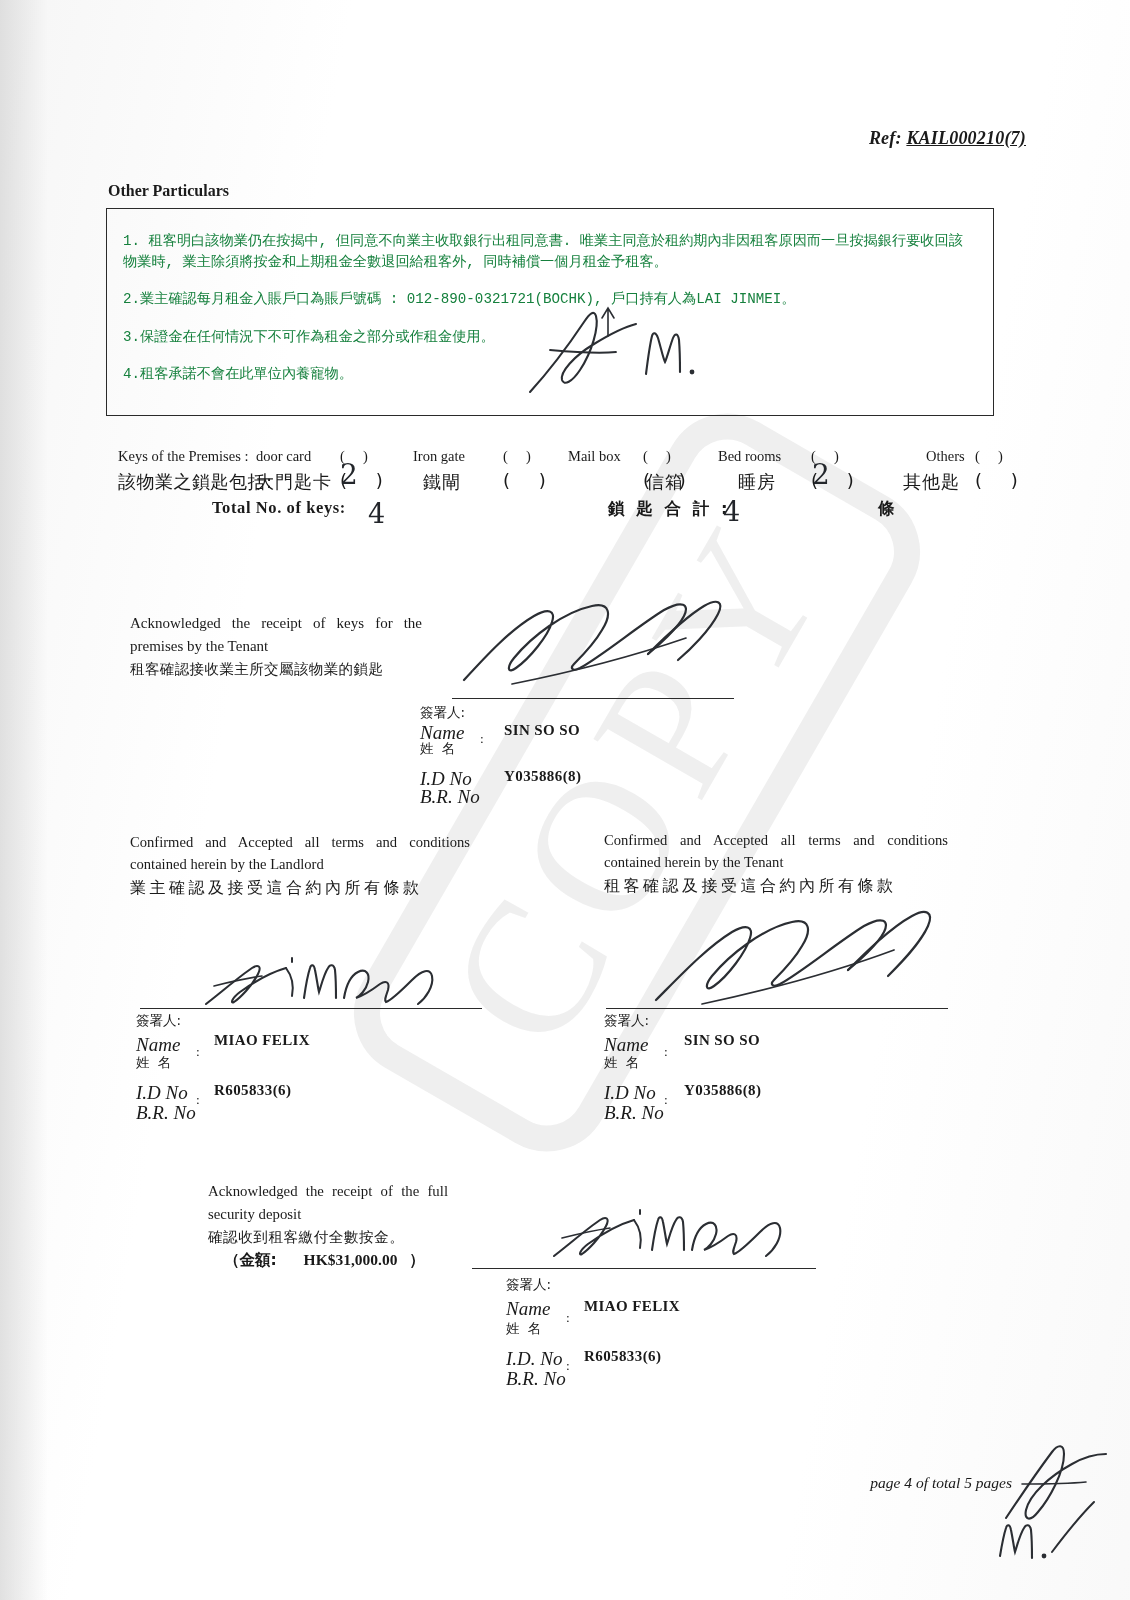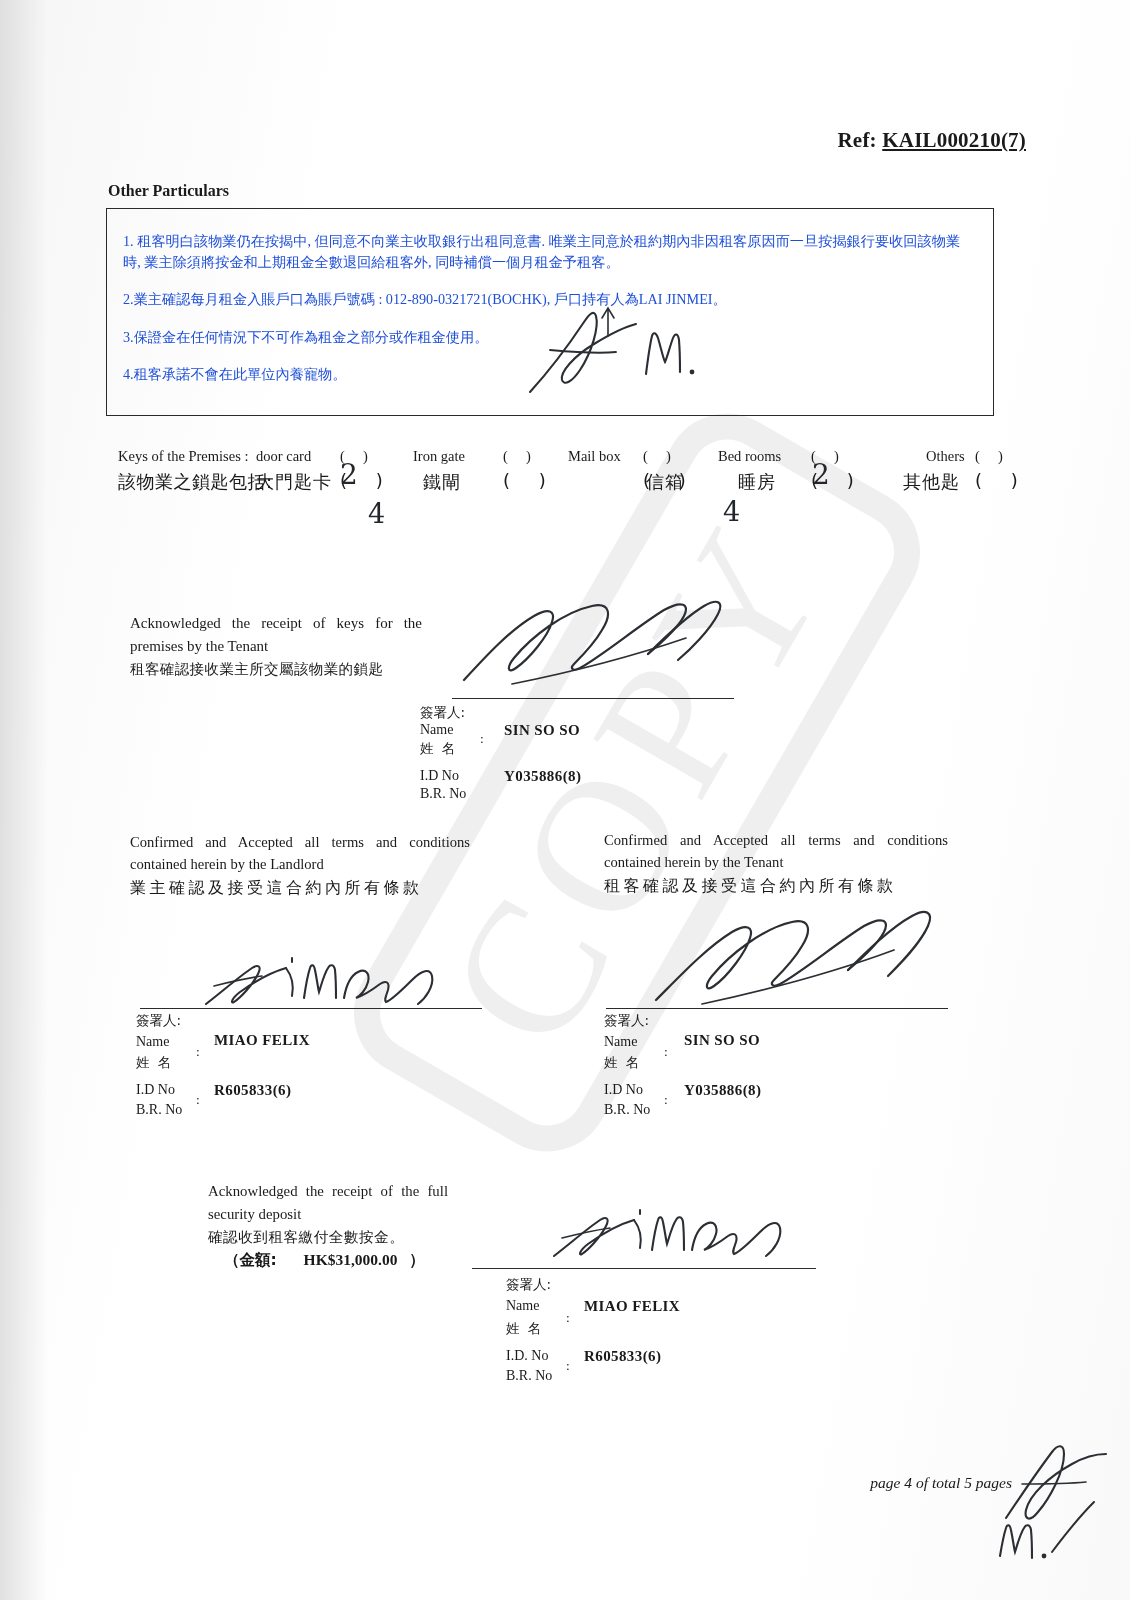--- a/index.html
+++ b/index.html
@@ -44,23 +44,24 @@
     opacity: 0.55;
   }
   .content {
     position: absolute;
     inset: 0;
   }
   .ref {
     position: absolute;
     right: 104px;
     top: 128px;
-    font-size: 21px;
+    font-size: 18px;
     font-weight: bold;
     letter-spacing: 0.2px;
+    font-style: italic;
   }
   .ref .ref-num {
     text-decoration: underline;
   }
   .other-particulars {
     position: absolute;
     left: 108px;
     top: 182px;
     font-size: 16px;
     font-weight: bold;
@@ -70,24 +71,24 @@
     left: 106px;
     top: 208px;
     width: 888px;
     height: 208px;
     border: 1.6px solid #2a2a2a;
     box-sizing: border-box;
     padding: 22px 16px 10px 16px;
   }
   .particulars-box p {
     margin: 0 0 17px 0;
-    font-family: Liberation Serif, serif;
+    font-family: Liberation Mono, monospace;
     font-size: 14.2px;
     line-height: 1.45;
-    color: #1d4ed8;
+    color: #15803d;
   }
   .keys-block {
     position: absolute;
     left: 108px;
     top: 448px;
     width: 900px;
     font-size: 14.5px;
   }
   .keys-row {
     position: relative;
@@ -173,21 +174,22 @@
     position: absolute;
     border-bottom: 1.4px solid #2b2b2b;
   }
   .sig-label {
     position: absolute;
     font-size: 13.5px;
     font-family: "DejaVu Sans", sans-serif;
   }
   .field-name-en {
     position: absolute;
-    font-size: 14px;
+    font-size: 19px;
+    font-style: italic;
   }
   .field-name-zh {
     position: absolute;
     font-size: 13.5px;
     font-family: "DejaVu Sans", sans-serif;
     letter-spacing: 2px;
   }
   .field-colon {
     position: absolute;
     font-size: 13.5px;
@@ -310,20 +312,25 @@
         <span class="cell kr2-bedrooms">睡房</span>
         <span class="cell kr2-p4">(&nbsp;&nbsp;&nbsp;&nbsp;&nbsp;)</span>
         <span class="cell kr2-others">其他匙</span>
         <span class="cell kr2-p5">(&nbsp;&nbsp;&nbsp;&nbsp;&nbsp;)</span>
       </div>
     </div>
 
     <span class="hand" style="left:340px; top:458px; font-size:28px;">2</span>
     <span class="hand" style="left:812px; top:458px; font-size:28px;">2</span>
 
+    <div class="total-keys">
+      <span class="total-en">Total  No.  of  keys:</span>
+      <span class="total-zh" style="font-family:'DejaVu Sans', sans-serif;">鎖 匙 合 計 :</span>
+      <span style="position:absolute; left:770px; font-family:'DejaVu Sans', sans-serif;">條</span>
+    </div>
     <span class="hand" style="left:368px; top:498px; font-size:27px;">4</span>
     <span class="hand" style="left:723px; top:496px; font-size:27px;">4</span>
 
 
     <div class="ack-keys-text">
       <div>Acknowledged the receipt of keys for the premises by the Tenant</div>
       <div class="zh">租客確認接收業主所交屬該物業的鎖匙</div>
     </div>
 
     <svg class="ink" style="left:452px; top:588px; width:300px; height:112px;" viewBox="0 0 300 112">

